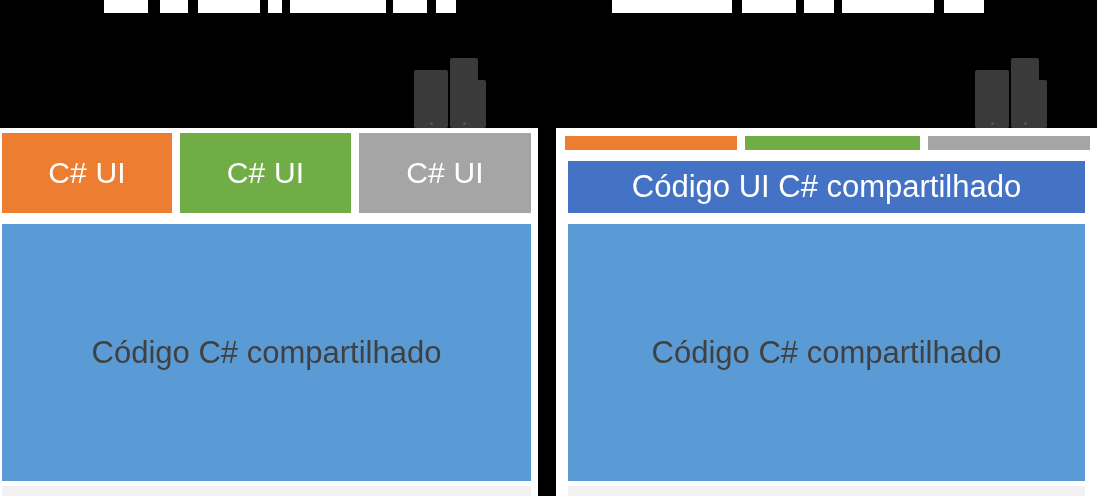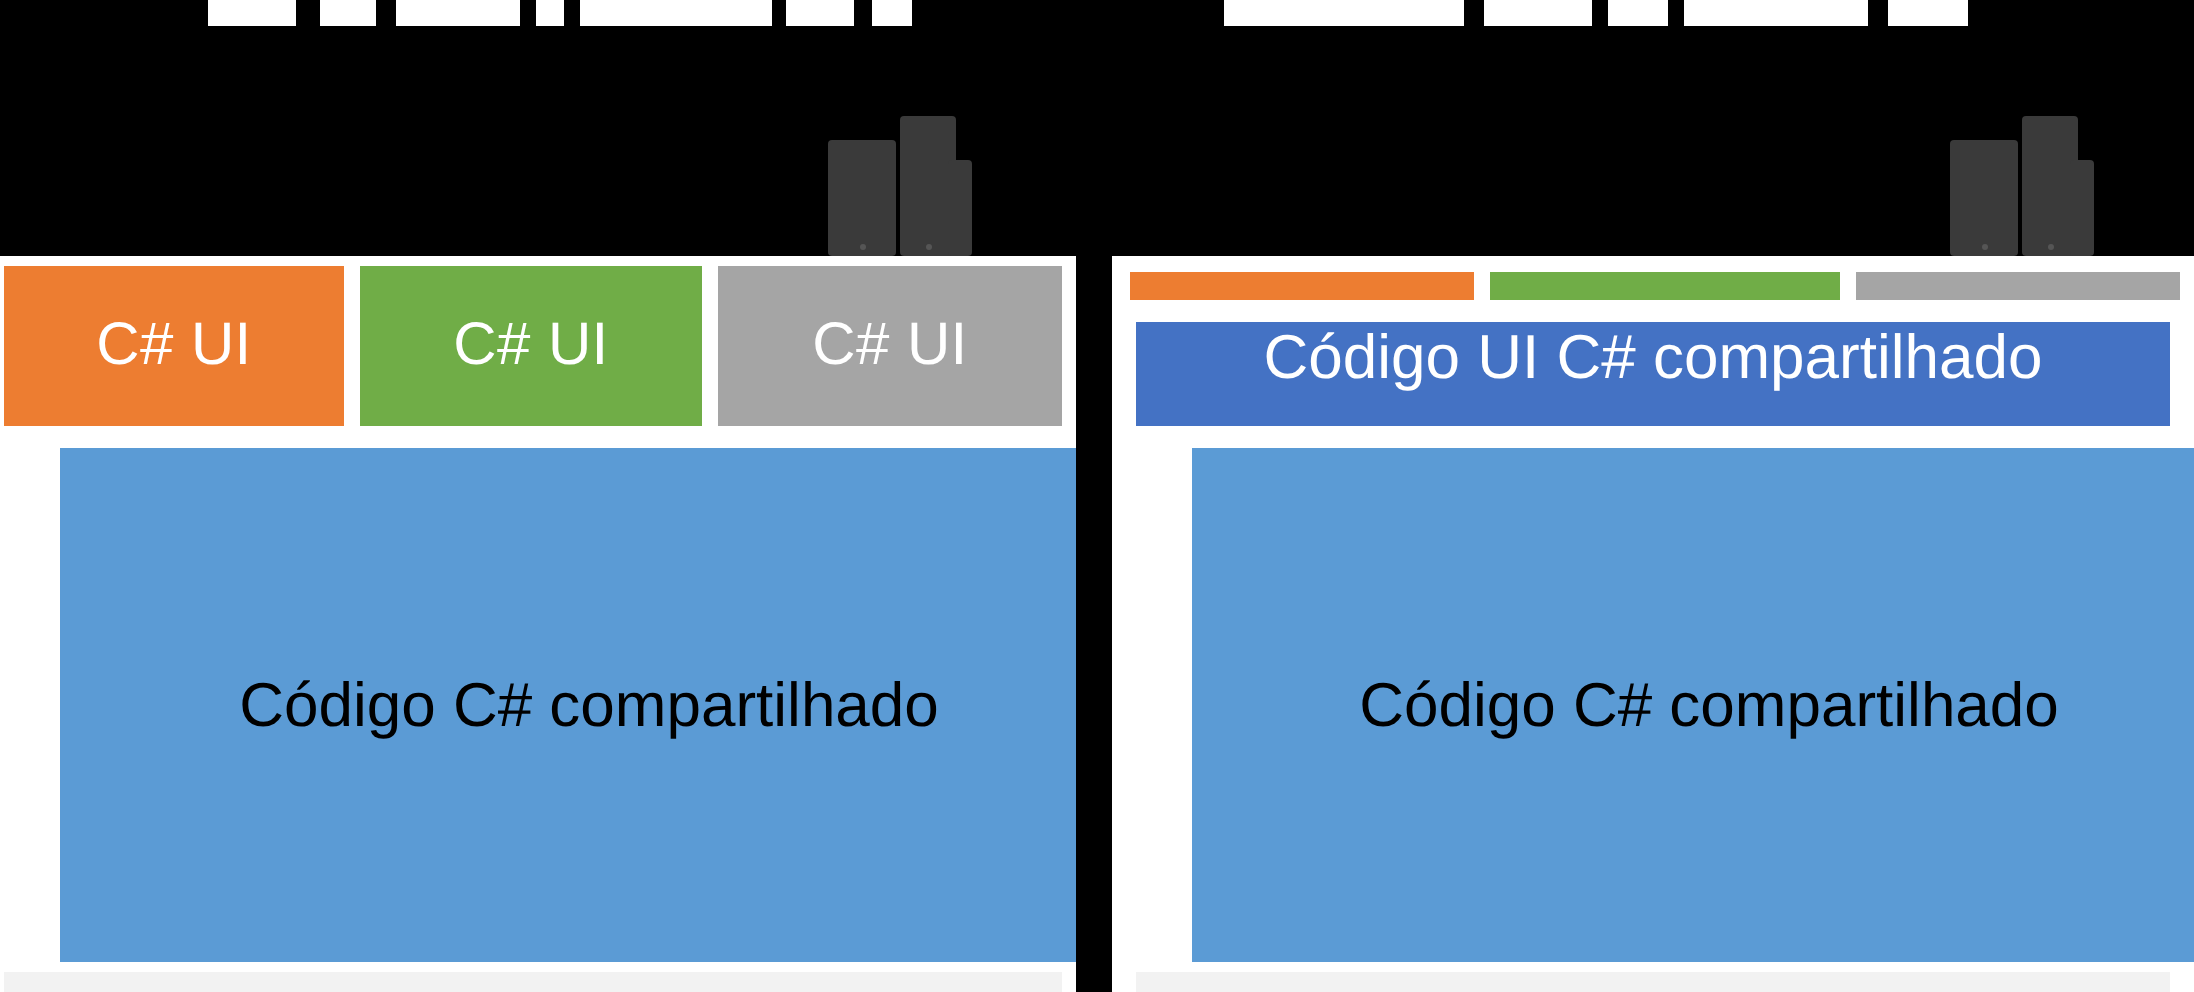--- a/index.html
+++ b/index.html
@@ -88,23 +88,22 @@
   #tile-green  { left: 180px; width: 171px; }
   #tile-grey   { left: 359px; width: 172px; }
 
   
   .shared-code {
     position: absolute;
     background: #5B9BD5;
     display: flex;
     align-items: center;
     justify-content: center;
-    color: #000000;
+    color: #404040;
     font-size: 31px;
-    margin-left: 28px;
   }
 
   #shared-left  { left: 2px; top: 96px; width: 529px; height: 257px; }
   #shared-right { left: 12px; top: 96px; width: 517px; height: 257px; }
 
   
   .strip {
     position: absolute;
     top: 8px;
     height: 14px;
@@ -116,20 +115,21 @@
   #strip-orange { left: 9px;  width: 172px; }
   #strip-green  { left: 189px; width: 175px; }
   #strip-grey   { left: 372px; width: 162px; }
 
   
   #shared-ui-bar {
     position: absolute;
     left: 12px; top: 33px; width: 517px; height: 52px;
     background: #4472C4;
     display: flex;
+    align-items: center;
     justify-content: center;
     color: #ffffff;
     font-size: 31px;
   }
 
   
   .bottom-rail {
     position: absolute;
     height: 10px;
     background: #f2f2f2;

